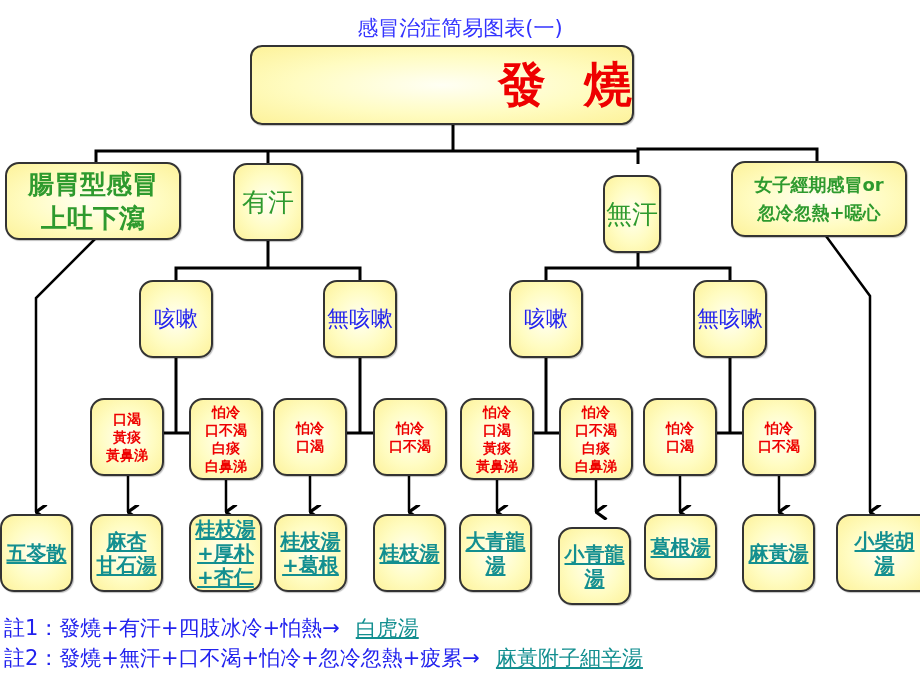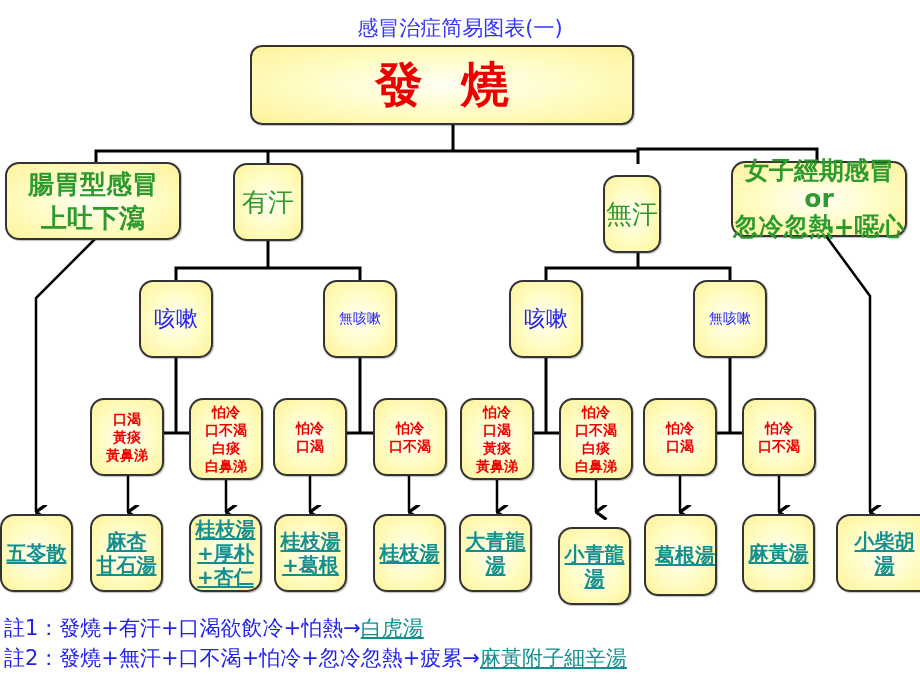--- a/index.html
+++ b/index.html
@@ -11,27 +11,27 @@
            display:flex; align-items:center; justify-content:center; text-align:center;
            z-index:2; box-shadow: 1px 1px 1px rgba(0,0,0,0.25); }
     .green { color:#2e9a2e; }
     .blue { color:#2222ee; }
     .red { color:#ee0000; }
     .teal { color:#138f90; text-decoration:underline; text-underline-offset:2px; }
     .title { position:absolute; left:0; width:920px; top:14px; text-align:center;
              font-size:21px; color:#3333ff; z-index:2; }
     .root-label { font-size:48px; letter-spacing:38px; margin-right:-38px; font-weight:bold; }
     .lvl1 { font-size:26px; line-height:34px; }
-    .lvl1s { font-size:25px; line-height:28px; }
+    .lvl1s { font-size:18px; line-height:28px; }
     .lvl2 { font-size:22px; }
-    .lvl2s { font-size:14px; }
+    .lvl2s { font-size:22px; }
     .lvl3 { font-size:14px; line-height:18px; }
     .lvl4 { font-size:20px; line-height:24px; }
     .note { position:absolute; left:4px; font-size:21px; color:#2222ee; z-index:2; white-space:nowrap; }
-    .note .link { color:#138f90; text-decoration:underline; }
+    .note .link { color:#138f90; text-decoration:underline;margin-left:16px; }
     .multiline { white-space:pre-line;font-weight:bold; }
   </style>
 </head>
 <body>
 
 <svg class="lines" viewBox="0 0 920 690">
   <defs>
     <marker id="arr" viewBox="0 0 10 10" refX="5" refY="9" markerWidth="6" markerHeight="6" orient="auto-start-reverse">
       <path d="M0,2 L5,9 L10,2" fill="none" stroke="#000" stroke-width="2.2"></path>
     </marker>
@@ -75,21 +75,21 @@
     <line x1="409" y1="476" x2="409" y2="512"></line>
     <line x1="497" y1="480" x2="497" y2="512"></line>
     <line x1="596" y1="480" x2="596" y2="512"></line>
     <line x1="680" y1="476" x2="680" y2="512"></line>
     <line x1="779" y1="476" x2="779" y2="512"></line>
   </g>
 </svg>
 
 <div class="title">感冒治症简易图表(一)</div>
 
-<div class="box" style="left:250px;top:45px;width:384px;height:80px;border-radius:12px;">
+<div class="box" style="left:250px;top:45px;width:384px;height:80px;border-radius:12px;justify-content:flex-end;">
   <span class="root-label" style="color:#ee0000;">發燒</span>
 </div>
 
 <div class="box" style="left:5px;top:162px;width:176px;height:78px;">
   <span class="green lvl1 multiline">腸胃型感冒
 上吐下瀉</span>
 </div>
 <div class="box" style="left:233px;top:163px;width:70px;height:78px;">
   <span class="green lvl1">有汗</span>
 </div>
@@ -174,29 +174,29 @@
   <span class="teal lvl4 multiline">桂枝湯</span>
 </div>
 <div class="box" style="left:459px;top:514px;width:73px;height:78px;">
   <span class="teal lvl4 multiline">大青龍
 湯</span>
 </div>
 <div class="box" style="left:558px;top:514px;width:73px;height:78px;margin-top:13px;">
   <span class="teal lvl4 multiline">小青龍
 湯</span>
 </div>
-<div class="box" style="left:644px;top:514px;width:73px;height:82px;justify-content:flex-end;">
+<div class="box" style="left:644px;top:514px;width:73px;height:66px;">
   <span class="teal lvl4 multiline">葛根湯</span>
 </div>
 <div class="box" style="left:742px;top:514px;width:73px;height:78px;">
   <span class="teal lvl4 multiline">麻黃湯</span>
 </div>
 <div class="box" style="left:836px;top:514px;width:97px;height:78px;">
   <span class="teal lvl4 multiline">小柴胡
 湯</span>
 </div>
 
 <div class="note" style="top:614px;">
-  <span>註1：發燒+有汗+口渴欲飲冷+怕熱→</span><span class="link">白虎湯</span>
+  <span>註1：發燒+有汗+四肢冰冷+怕熱→</span><span class="link">白虎湯</span>
 </div>
 <div class="note" style="top:644px;">
   <span>註2：發燒+無汗+口不渴+怕冷+忽冷忽熱+疲累→</span><span class="link">麻黃附子細辛湯</span>
 </div>
 
 </body></html>

